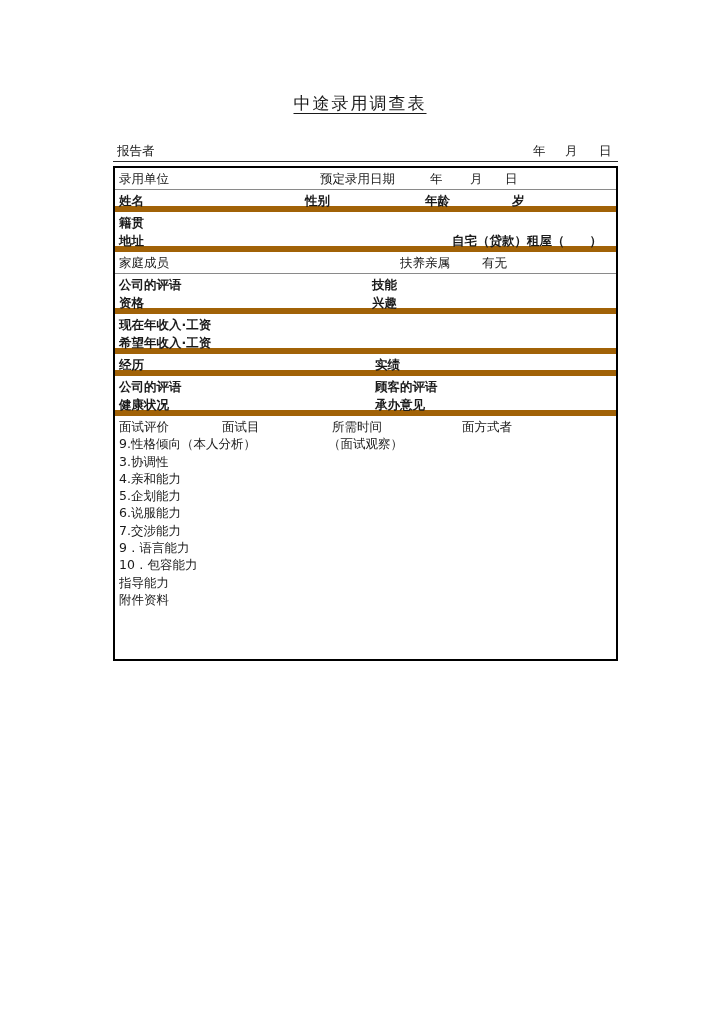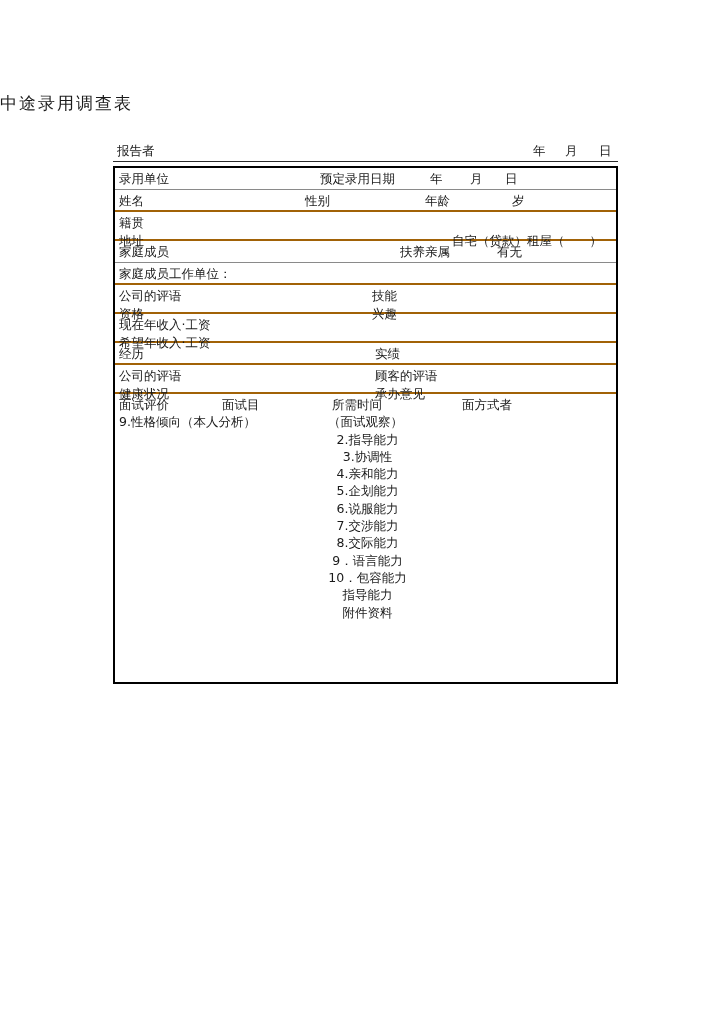--- a/index.html
+++ b/index.html
@@ -8,49 +8,49 @@
     width:720px;height:1017px;
     background:#ffffff;
     font-family:"DejaVu Sans", sans-serif;
     color:#1a1a1a;
     font-size:12.5px;
     overflow:hidden;
   }
   .title{
     position:absolute;
     left:0;top:92px;width:720px;
-    text-align:left;
+    text-align:center;
     font-size:17px;
     font-weight:normal;
     letter-spacing:2px;
     margin:0;
+    text-decoration:underline;
     text-underline-offset:4px;
   }
   .reporter{
     position:absolute;
     left:113px;top:141px;
     width:505px;height:21px;
     border-bottom:1px solid #2a2a2a;
     box-sizing:border-box;
   }
   .tbl{
     position:absolute;
     left:113px;top:166px;
     width:505px;
     border:2px solid #000;
     box-sizing:border-box;
-    text-align:center;
   }
   .row{position:relative;box-sizing:border-box;}
   .single{height:22px;}
-  .double{height:29px;}
+  .double{height:40px;}
   .sep-thin{border-bottom:1px solid #8a8a8a;}
-  .sep-thick{border-bottom:2px solid #a16207;}
+  .sep-thick{border-bottom:6px solid #a16207;font-weight:bold;}
   .abs{position:absolute;white-space:nowrap;}
-  .section10{height:288px;padding-top:2px;}
+  .section10{height:243px;padding-top:2px;}
   .iline{height:17.3px;line-height:17.3px;padding-left:4px;white-space:nowrap;}
   .rel{position:relative;padding-left:0;}
 </style>
 </head>
 <body>
 
 <div class="page">
 
   <h1 class="title">中途录用调查表</h1>
 
@@ -80,26 +80,23 @@
 
     <div class="row double sep-thick">
       <span class="abs" style="left:4px;top:3px">籍贯</span>
       <span class="abs" style="left:4px;top:21px">地址</span>
       <span class="abs" style="right:14px;top:21px">自宅（贷款）租屋（　　）</span>
     </div>
 
     <div class="row single sep-thin">
       <span class="abs" style="left:4px;top:3px">家庭成员</span>
       <span class="abs" style="left:285px;top:3px">扶养亲属</span>
-      <span class="abs" style="left:382px;top:3px">有无</span>
+      <span class="abs" style="left:367px;top:3px">有无</span>
     </div>
 
-    <div class="row single sep-thick">
-      <span class="abs" style="left:4px;top:3px">家庭成员工作单位：</span>
-    </div>
 
     <div class="row double sep-thick">
       <span class="abs" style="left:4px;top:3px">公司的评语</span>
       <span class="abs" style="left:257px;top:3px">技能</span>
       <span class="abs" style="left:4px;top:21px">资格</span>
       <span class="abs" style="left:257px;top:21px">兴趣</span>
     </div>
 
     <div class="row double sep-thick">
       <span class="abs" style="left:4px;top:3px">现在年收入·工资</span>
@@ -122,27 +119,25 @@
       <div class="iline rel">
         <span class="abs" style="left:4px;top:0">面试评价</span>
         <span class="abs" style="left:107px;top:0">面试目</span>
         <span class="abs" style="left:217px;top:0">所需时间</span>
         <span class="abs" style="left:347px;top:0">面方式者</span>
       </div>
       <div class="iline rel">
         <span class="abs" style="left:4px;top:0">9.性格倾向（本人分析）</span>
         <span class="abs" style="left:213px;top:0">（面试观察）</span>
       </div>
-      <div class="iline">2.指导能力</div>
       <div class="iline">3.协调性</div>
       <div class="iline">4.亲和能力</div>
       <div class="iline">5.企划能力</div>
       <div class="iline">6.说服能力</div>
       <div class="iline">7.交涉能力</div>
-      <div class="iline">8.交际能力</div>
       <div class="iline">9．语言能力</div>
       <div class="iline">10．包容能力</div>
       <div class="iline">指导能力</div>
       <div class="iline">附件资料</div>
     </div>
 
   </div>
 </div>
 
 </body></html>

